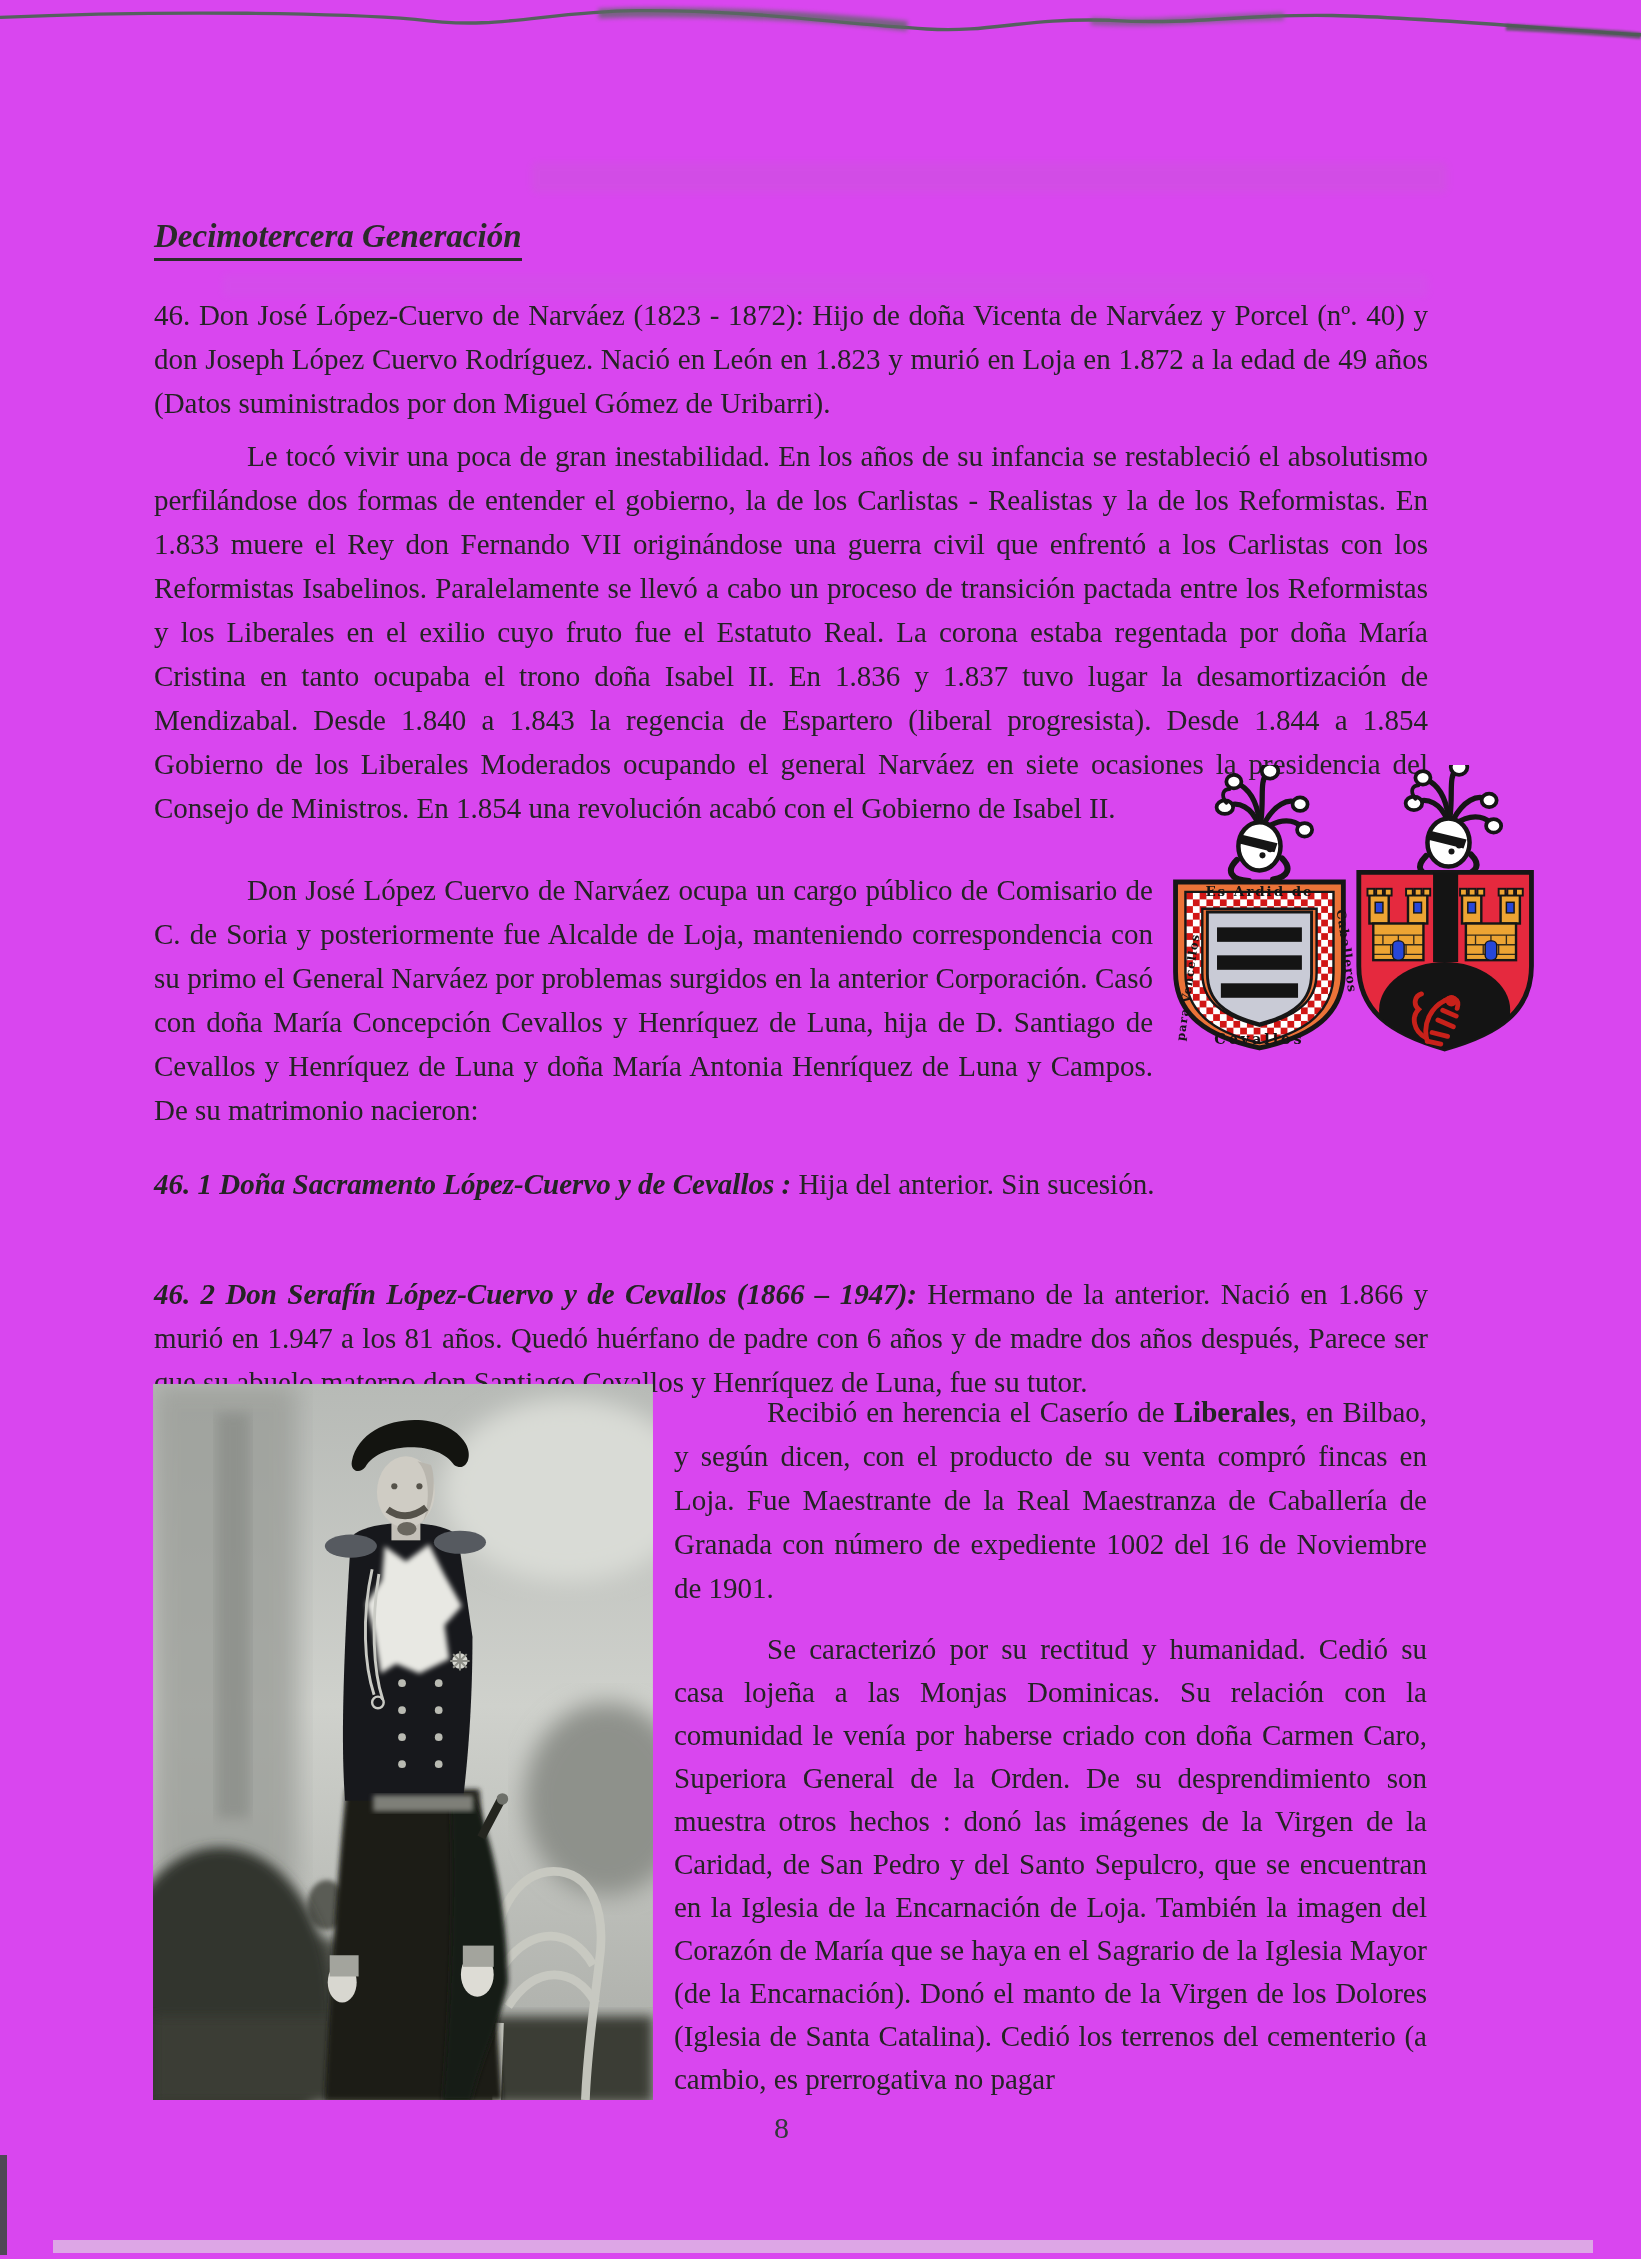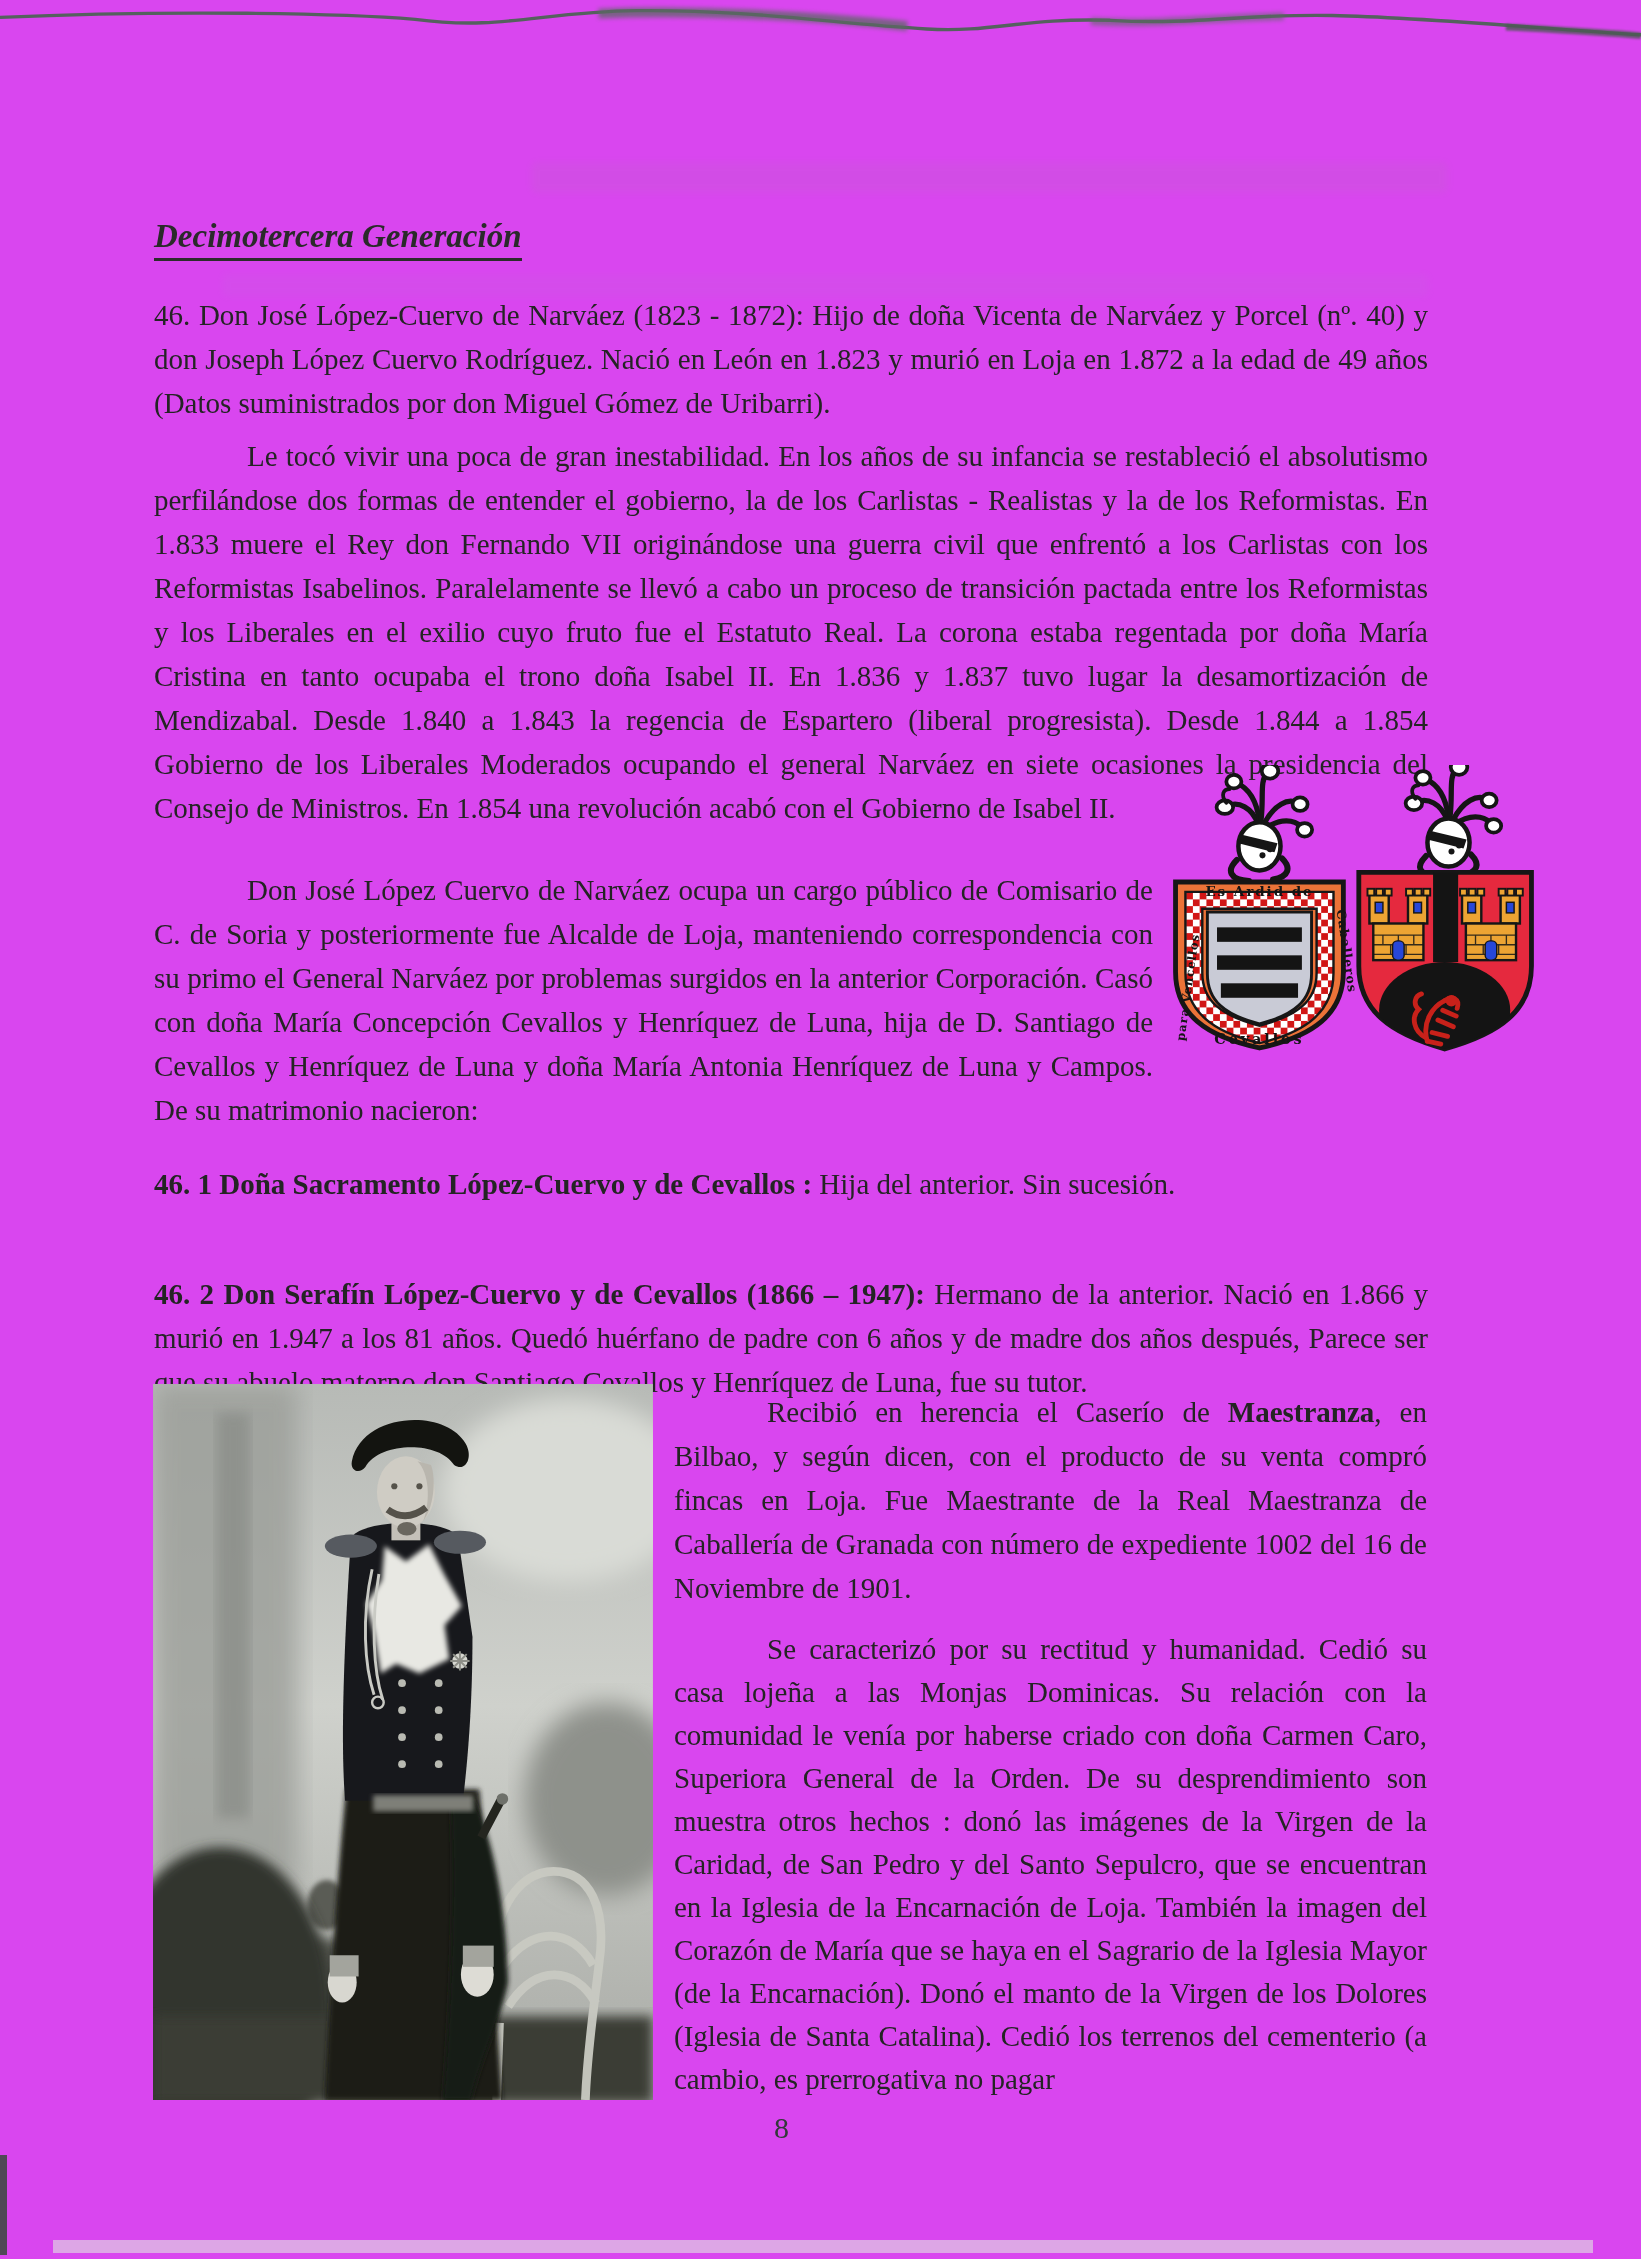--- a/index.html
+++ b/index.html
@@ -4,21 +4,21 @@
 <style>
   html,body{margin:0;padding:0;background:#e8e8e8;}
   .page{
     position:relative;width:1641px;height:2259px;margin:0 auto;
     background:#d946ef;overflow:hidden;
     font-family:"Liberation Serif", serif;color:#242424;padding-left:40px;
   }
   .para{position:absolute;text-align:justify;font-size:29px;line-height:44px;}
   .indent{text-indent:93px;}
   .lead{font-weight:normal;}
-  .leaditalic{font-weight:bold;}
+  .leaditalic{font-weight:bold;font-style:italic;}
   .b{font-weight:bold;}
   .title{
     position:absolute;left:154px;top:218px;
     font-size:33px;font-weight:bold;font-style:italic;
     border-bottom:3.9px solid #2c2c2c;padding-bottom:2.9px;color:#2a2a2a;
   }
   .entry{left:154px;top:293px;width:1274px;}
   .instability{left:154px;top:434px;width:1274px;}
   .office{left:154px;top:868px;width:999px;}
   .child1{left:154px;top:1162px;width:1332px;}
@@ -231,21 +231,21 @@
       <ellipse cx="263" cy="150" rx="10" ry="7" fill="#6a675f"></ellipse>
       <path d="M206,80 C216,30 302,24 324,62 C332,76 324,92 312,84 C296,58 234,60 220,86 C214,94 204,90 206,80 Z" fill="#131410"></path>
       <ellipse cx="196" cy="620" rx="15" ry="21" fill="#d8d7d0"></ellipse>
       <rect x="183" y="592" width="30" height="22" fill="#a3a49d"></rect>
       <ellipse cx="336" cy="612" rx="17" ry="23" fill="#dddcd5"></ellipse>
       <rect x="321" y="582" width="32" height="22" fill="#a3a49d"></rect>
     </g>
   </svg>
 
   <div class="para indent rc1">
-    <span>Recibió en herencia el Caserío de </span><span class="b">Maestranza</span><span>, en Bilbao, y según dicen, con el producto de su venta compró fincas en Loja. Fue Maestrante de la Real Maestranza de Caballería de Granada con número de expediente 1002 del 16 de Noviembre de 1901.</span>
+    <span>Recibió en herencia el Caserío de </span><span class="b">Liberales</span><span>, en Bilbao, y según dicen, con el producto de su venta compró fincas en Loja. Fue Maestrante de la Real Maestranza de Caballería de Granada con número de expediente 1002 del 16 de Noviembre de 1901.</span>
   </div>
 
   <div class="para indent rc2">Se caracterizó por su rectitud y humanidad. Cedió su casa lojeña a las Monjas Dominicas. Su relación con la comunidad le venía por haberse criado con doña Carmen Caro, Superiora General de la Orden. De su desprendimiento son muestra otros hechos : donó las imágenes de la Virgen de la Caridad, de San Pedro y del Santo Sepulcro, que se encuentran en la Iglesia de la Encarnación de Loja. También la imagen del Corazón de María que se haya en el Sagrario de la Iglesia Mayor (de la Encarnación). Donó el manto de la Virgen de los Dolores (Iglesia de Santa Catalina). Cedió los terrenos del cementerio (a cambio, es prerrogativa no pagar</div>
 
   <div class="pagenum">8</div>
 
   <div class="cornersliver"></div>
   <div class="bleedstrip"></div>
 </div>
 

